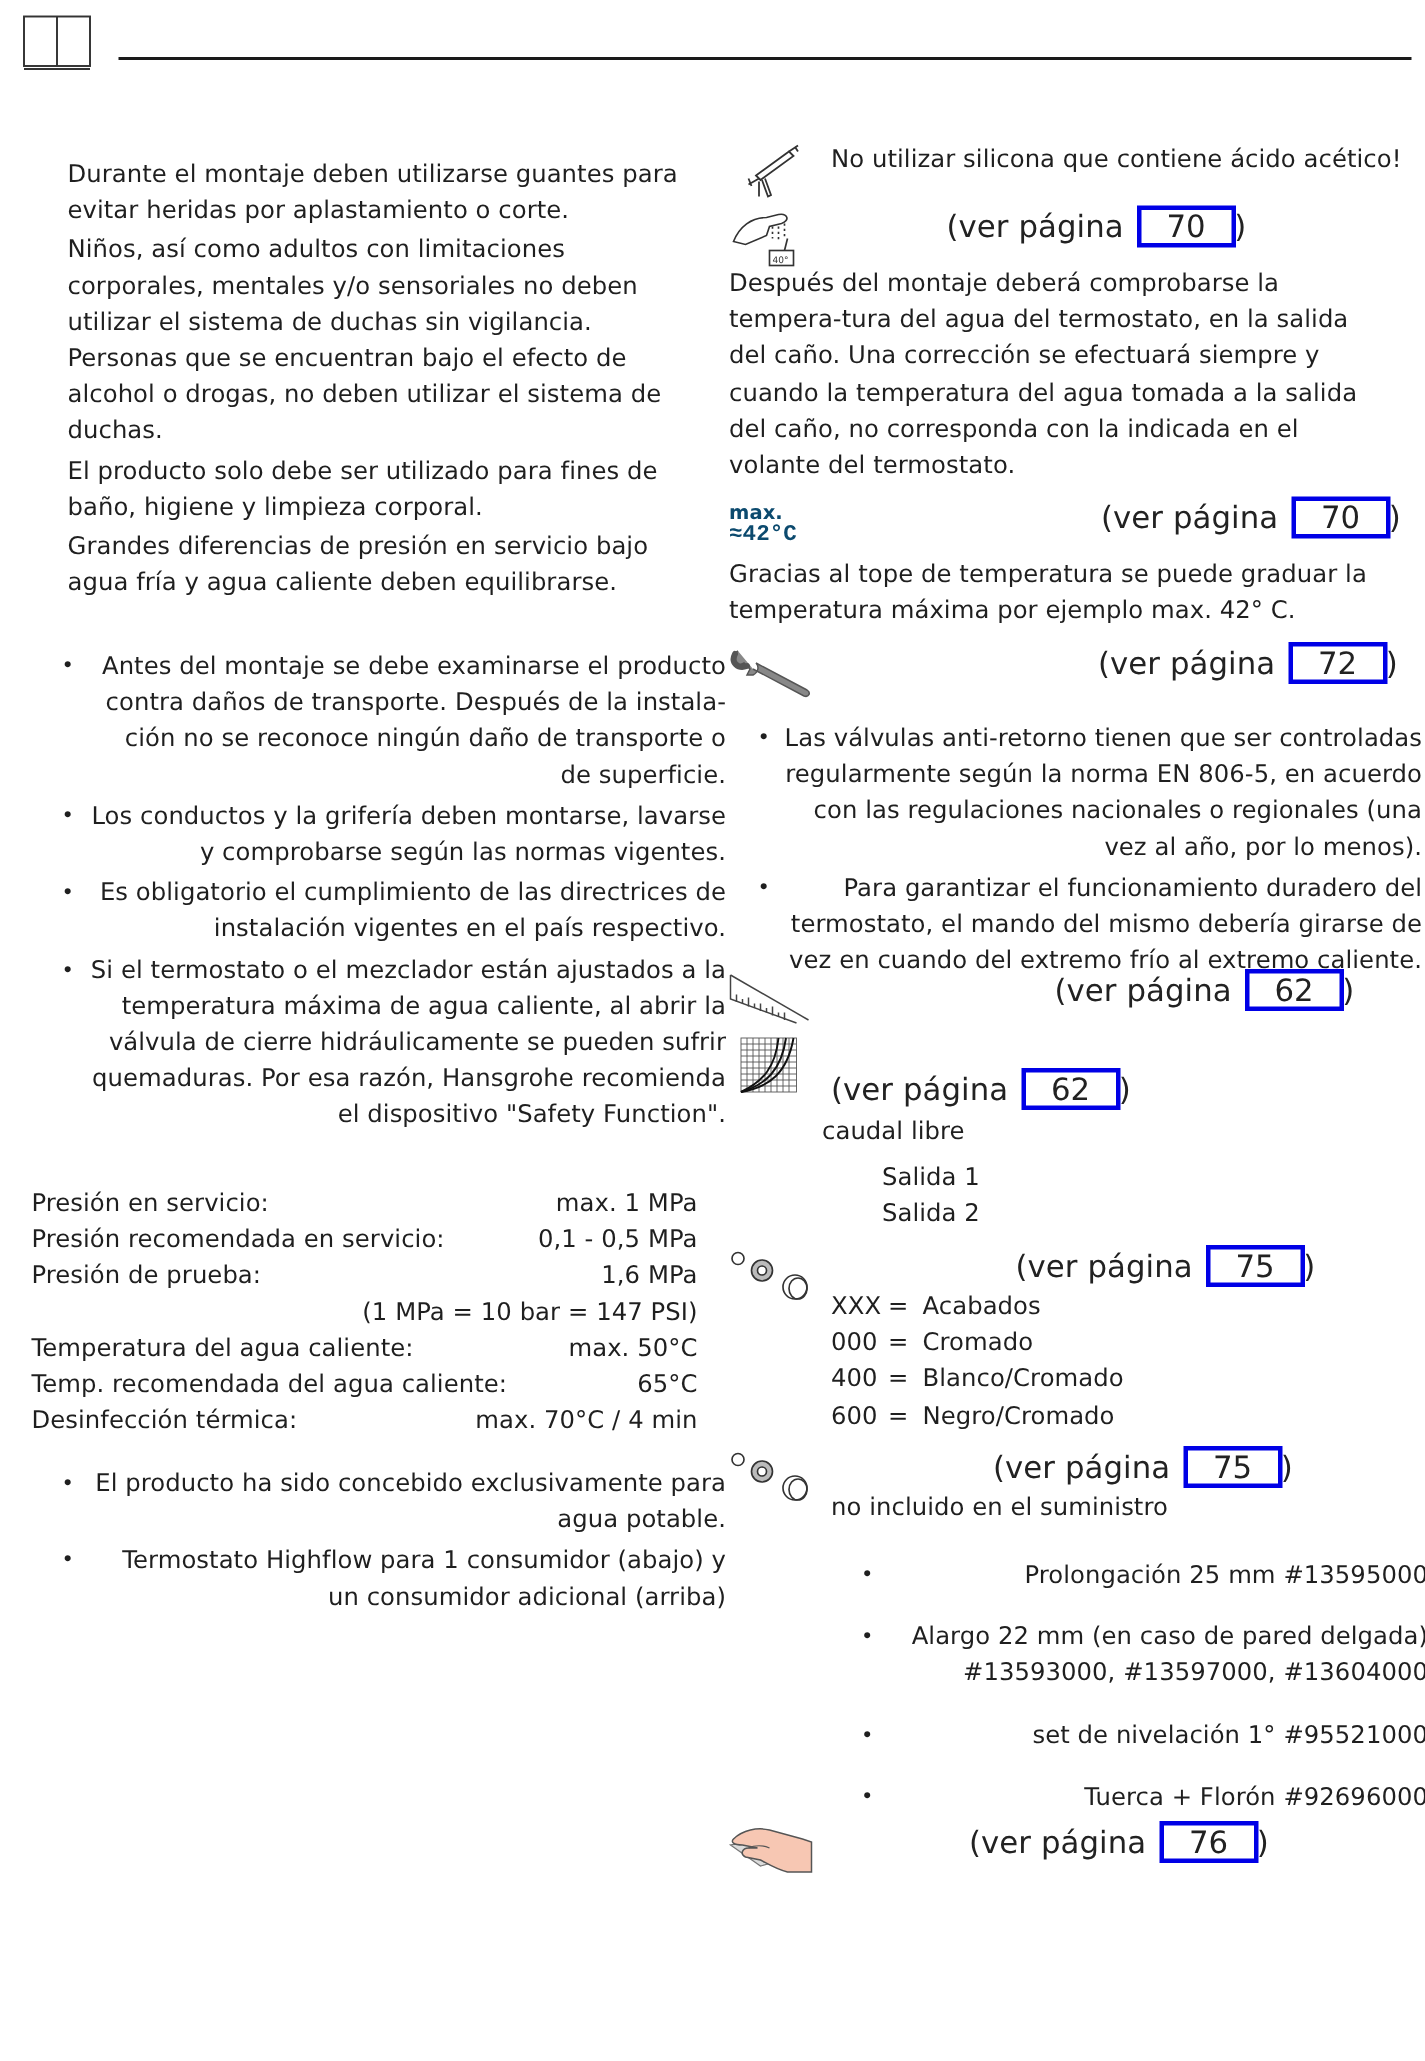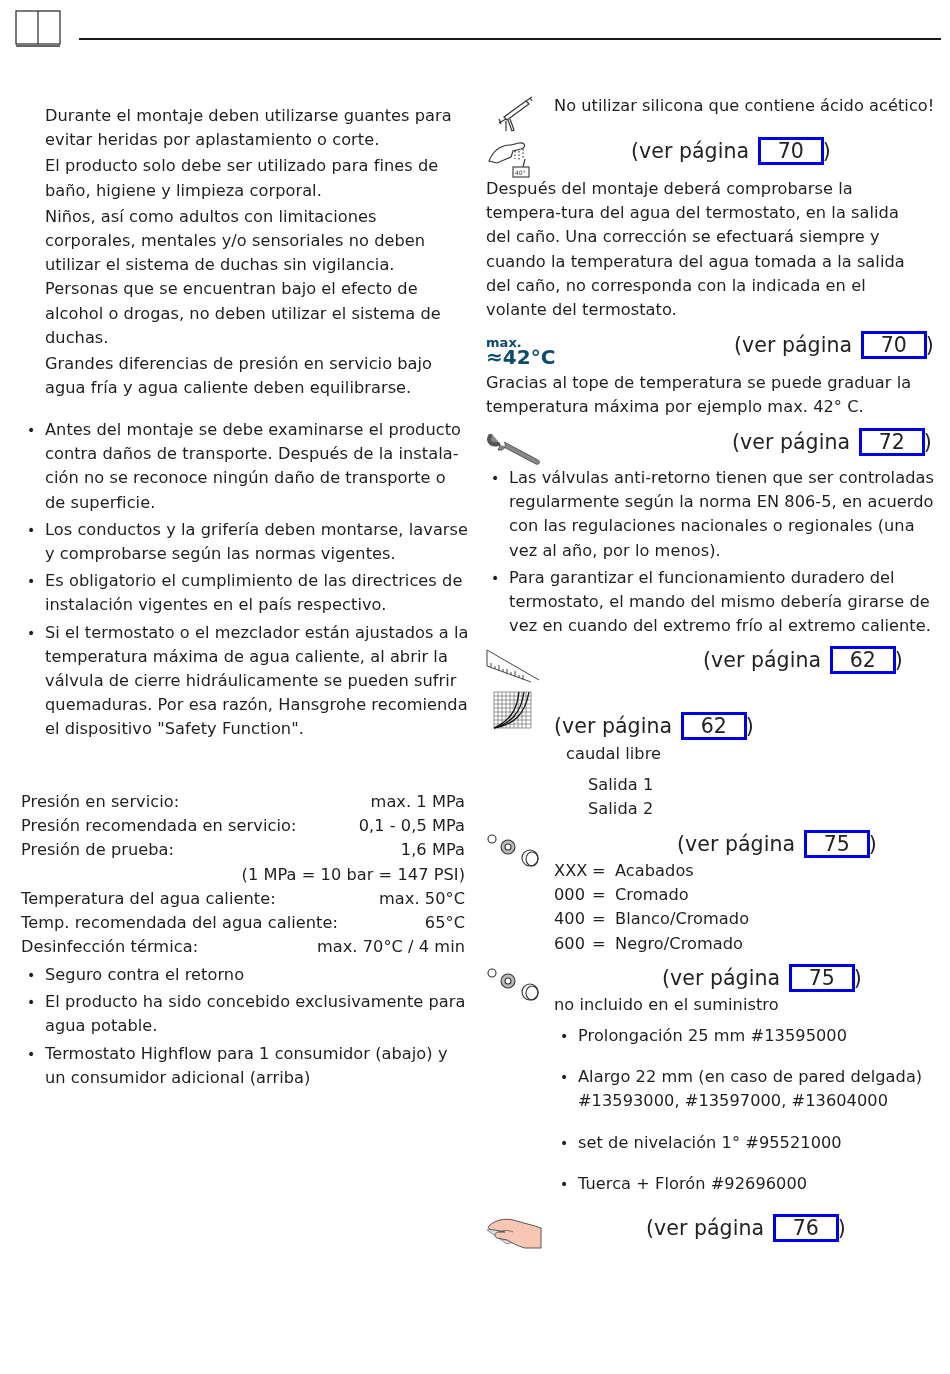--- a/index.html
+++ b/index.html
@@ -7,56 +7,56 @@
     width: 950px; height: 1374px; position: relative; overflow: hidden;
     font-family: "DejaVu Sans", sans-serif; color: #1f1f1f;
     font-size: 16.2px; line-height: 24.2px; letter-spacing: 0.05px;
   }
   .abs { position: absolute; }
   .hdr-rule { left: 79px; top: 38px; width: 862px; height: 2px; background: #1a1a1a; }
   .book-icon { left: 15px; top: 10px; width: 47px; height: 38px; }
 
   .col-left { left: 45px; width: 425px; }
   .para { margin: 0 0 2px 0; }
-  .bullets { list-style: none; margin: 0; padding: 0; }
+  .bullets { list-style: none; margin: 14px; padding: 0; text-align: right; }
   .bullets li { position: relative; padding-left: 0; margin-bottom: 3px; }
   .bullets li::before {
     content: "\2022"; position: absolute; left: -18px; top: 0; font-size: 14px;
   }
 
   .spec-table { left: 21px; top: 790px; width: 444px; }
   .spec-row { display: flex; justify-content: space-between; height: 24.2px; white-space: nowrap; gap: 12px; }
   .spec-row.note { justify-content: flex-end; }
 
   .link-line { white-space: nowrap; font-size: 20.5px; line-height: 28px; color: #222; }
   .pg-link {
     display: inline-block; border: 3px solid #0000e6; padding: 0 17px; line-height: 22px;
     margin-left: 2px; text-decoration: none; color: #222;
   }
   .pg-close { margin-left: -1px; }
 
   .col-right-text { width: 440px; }
   .icon-box { position: absolute; }
   .max42 { font-weight: bold; font-size: 13px; line-height: 14px; color: #0c4a6e; }
-  .max42 .big { font-size: 20px; }
+  .max42 .big { font-size: 15px; font-family: Liberation Mono, monospace; }
 </style>
 </head>
 <body>
 
 <svg class="abs book-icon" viewBox="0 0 47 38">
   <rect x="1" y="1" width="44" height="33" fill="#fff" stroke="#333" stroke-width="1.3"></rect>
   <line x1="23" y1="1" x2="23" y2="34" stroke="#333" stroke-width="1.3"></line>
   <line x1="1" y1="36" x2="45" y2="36" stroke="#333" stroke-width="1.3"></line>
 </svg>
 <div class="abs hdr-rule"></div>
 
 <div class="abs col-left" style="top:104px;">
   <p class="para">Durante el montaje deben utilizarse guantes para evitar heridas por aplastamiento o corte.</p>
+  <p class="para">Niños, así como adultos con limitaciones corporales, mentales y/o sensoriales no deben utilizar el sistema de duchas sin vigilancia. Personas que se encuentran bajo el efecto de alcohol o drogas, no deben utilizar el sistema de duchas.</p>
   <p class="para">El producto solo debe ser utilizado para fines de baño, higiene y limpieza corporal.</p>
-  <p class="para">Niños, así como adultos con limitaciones corporales, mentales y/o sensoriales no deben utilizar el sistema de duchas sin vigilancia. Personas que se encuentran bajo el efecto de alcohol o drogas, no deben utilizar el sistema de duchas.</p>
   <p class="para">Grandes diferencias de presión en servicio bajo agua fría y agua caliente deben equilibrarse.</p>
 </div>
 
 <ul class="abs col-left bullets" style="top:418px;">
   <li>Antes del montaje se debe examinarse el producto contra daños de transporte. Después de la instala-ción no se reconoce ningún daño de transporte o de superficie.</li>
   <li>Los conductos y la grifería deben montarse, lavarse y comprobarse según las normas vigentes.</li>
   <li>Es obligatorio el cumplimiento de las directrices de instalación vigentes en el país respectivo.</li>
   <li>Si el termostato o el mezclador están ajustados a la temperatura máxima de agua caliente, al abrir la válvula de cierre hidráulicamente se pueden sufrir quemaduras. Por esa razón, Hansgrohe recomienda el dispositivo "Safety Function".</li>
 </ul>
 
@@ -84,21 +84,20 @@
       <span>Temp. recomendada del agua caliente:</span>
       <span>65°C</span>
     </div>
   <div class="spec-row">
       <span>Desinfección térmica:</span>
       <span>max. 70°C / 4 min</span>
     </div>
 </div>
 
 <ul class="abs col-left bullets" style="top:963px;">
-  <li>Seguro contra el retorno</li>
   <li>El producto ha sido concebido exclusivamente para agua potable.</li>
   <li>Termostato Highflow para 1 consumidor (abajo) y un consumidor adicional (arriba)</li>
 </ul>
 
 <svg class="icon-box" style="left:490px;top:95px;width:45px;height:38px;" viewBox="0 0 45 38">
   <g fill="none" stroke="#333" stroke-width="1.2">
     <path d="M14 22 L36 6 L39 9 L17 25 Z"></path>
     <path d="M36 6 L42 2"></path>
       <path d="M40 3 l2 3"></path>
     <path d="M16 24 L9 28 M9 24 l2 5"></path>
@@ -162,21 +161,21 @@
   </g>
   <g stroke="#111" stroke-width="1.3" fill="none">
     <path d="M1 37 C16 30, 24 20, 26 1"></path>
     <path d="M1 37 C18 32, 28 22, 31 1"></path>
     <path d="M1 37 C20 34, 32 24, 36 1"></path>
   </g>
 </svg>
 <div class="abs link-line" style="left:554px;top:712px;">
   <span>(ver página </span><a class="pg-link">62</a><span class="pg-close">)</span>
 </div>
-<div class="abs" style="left:566px;top:742px;text-align:center;">caudal libre</div>
+<div class="abs" style="left:548px;top:742px;text-align:center;">caudal libre</div>
 <div class="abs" style="left:588px;top:773px;">Salida 1</div>
 <div class="abs" style="left:588px;top:797px;">Salida 2</div>
 
 <svg class="icon-box" style="left:486px;top:832px;width:56px;height:36px;" viewBox="0 0 56 36">
   <g fill="none" stroke="#333" stroke-width="1.1">
     <ellipse cx="6" cy="7" rx="4" ry="4"></ellipse>
     <ellipse cx="22" cy="15" rx="7" ry="7" fill="#bbb"></ellipse>
     <ellipse cx="22" cy="15" rx="3" ry="3" fill="#fff"></ellipse>
     <ellipse cx="44" cy="26" rx="8" ry="8"></ellipse>
     <ellipse cx="46" cy="27" rx="6" ry="7"></ellipse>

